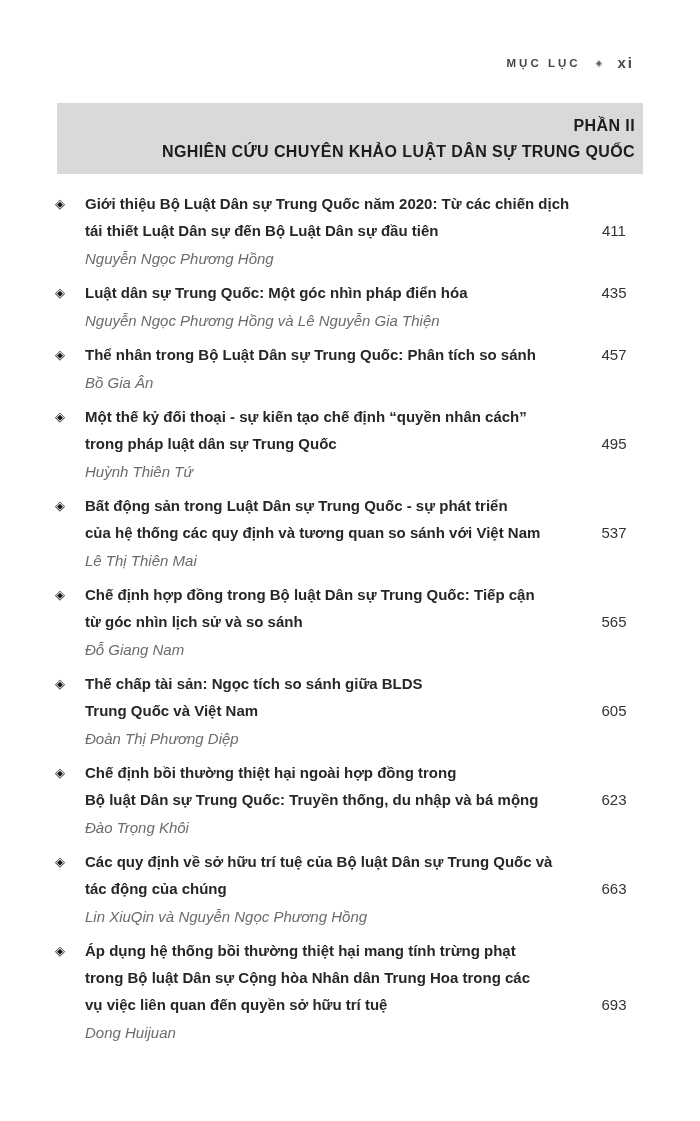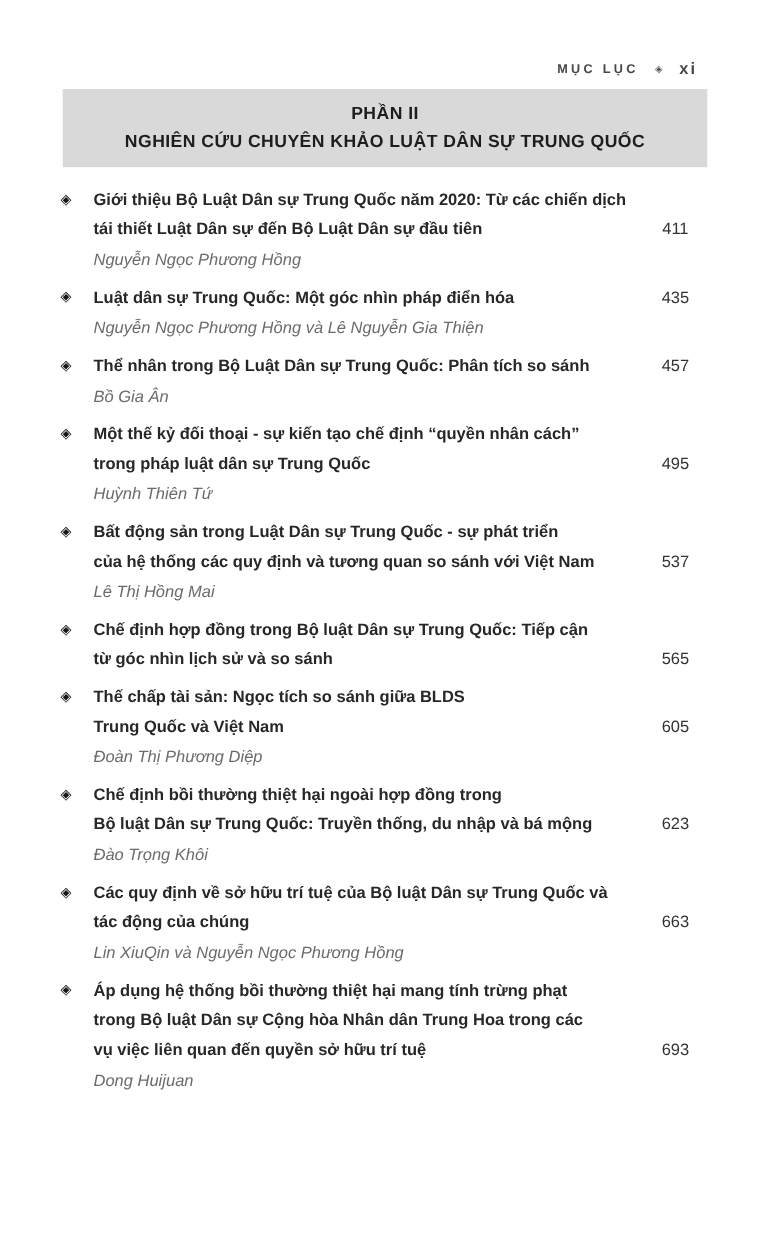--- a/index.html
+++ b/index.html
@@ -15,23 +15,23 @@
     position:absolute; top:54px; right:66px;
     display:flex; align-items:center; gap:15px;
     font-size:11.5px; font-weight:600; color:#474747;
   }
   .running-head .rh-label { letter-spacing:3px; }
   .running-head .rh-sep { font-size:9px; color:#555; font-family:"DejaVu Sans",sans-serif; }
   .running-head .rh-folio { letter-spacing:2px; font-size:15px; }
 
   
   .banner {
-    margin:81px 57px 0 57px;
+    margin:103px 57px 0 57px;
     background:#d9d9d9;
-    text-align:center;
+    text-align:right;
     padding:10px 8px 9px 8px;
   }
   .banner .banner-line1,
   .banner .banner-line2 {
     font-size:16px; font-weight:700; color:#1d1d1d;
     line-height:26px; letter-spacing:0.4px;
   }
 
   
   .toc { margin:16px 67px 0 55px; }
@@ -144,32 +144,33 @@
     </div>
 
     <div class="toc-entry">
       <span class="bullet">◈</span>
       <div class="entry-body">
         <div class="title-row">
           <div class="entry-title">Bất động sản trong Luật Dân sự Trung Quốc - sự phát triển
 của hệ thống các quy định và tương quan so sánh với Việt Nam</div>
           <div class="entry-page">537</div>
         </div>
-        <div class="entry-author">Lê Thị Hồng Mai</div>
+        <div class="entry-author">Lê Thị Thiên Mai</div>
       </div>
     </div>
 
     <div class="toc-entry">
       <span class="bullet">◈</span>
       <div class="entry-body">
         <div class="title-row">
           <div class="entry-title">Chế định hợp đồng trong Bộ luật Dân sự Trung Quốc: Tiếp cận
 từ góc nhìn lịch sử và so sánh</div>
           <div class="entry-page">565</div>
         </div>
+        <div class="entry-author">Đỗ Giang Nam</div>
       </div>
     </div>
 
     <div class="toc-entry">
       <span class="bullet">◈</span>
       <div class="entry-body">
         <div class="title-row">
           <div class="entry-title">Thế chấp tài sản: Ngọc tích so sánh giữa BLDS
 Trung Quốc và Việt Nam</div>
           <div class="entry-page">605</div>

